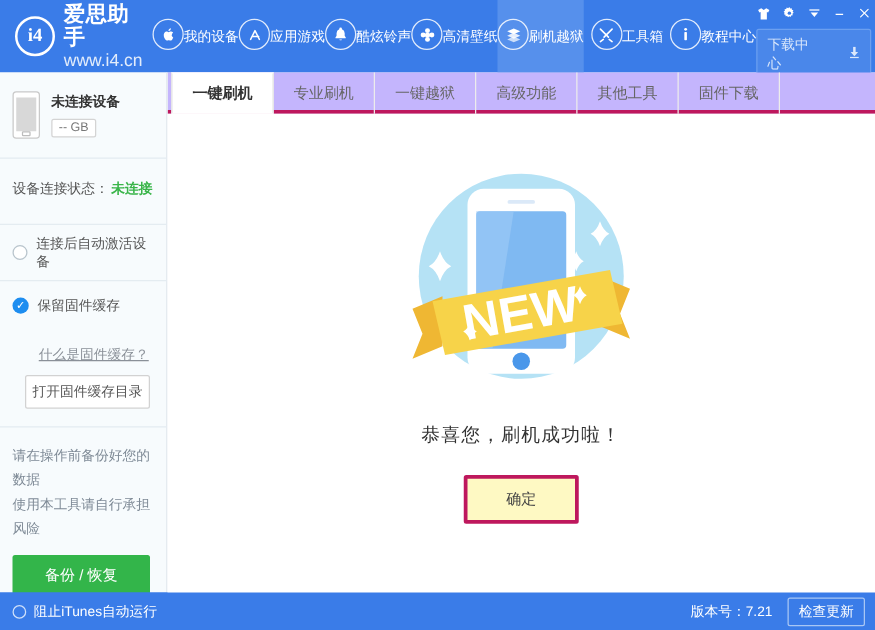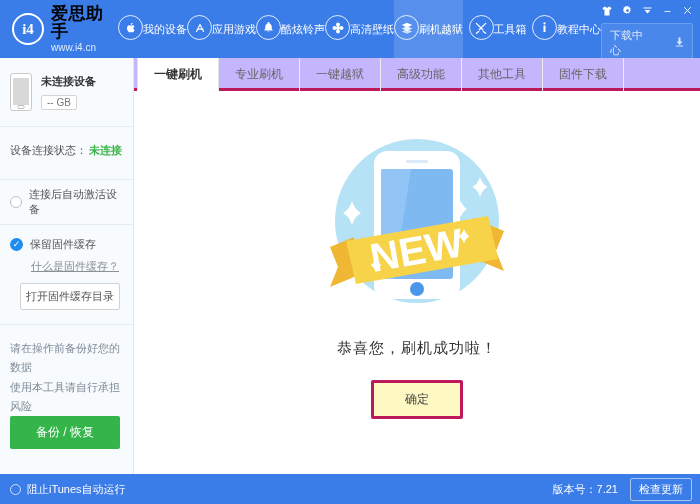--- a/index.html
+++ b/index.html
@@ -26,25 +26,25 @@
   .logo-circle {
     width: 32px; height: 32px; border-radius: 50%;
     border: 2px solid #ffffff;
     display: flex; align-items: center; justify-content: center;
     color: #ffffff; font-size: 15px; font-weight: bold;
     font-family: "Liberation Serif", serif;
     flex: none;
   }
   .logo-text { margin-left: 7px; line-height: 1.05; }
   .logo-name {
-    color: #000000; font-size: 17px; font-weight: bold;
+    color: #ffffff; font-size: 17px; font-weight: bold;
     letter-spacing: 0.5px; display: block;
   }
   .logo-url {
-    color: #e2ecfb; font-size: 10px; display: block; margin-top: 2px;
+    color: #e2ecfb; font-size: 14px; display: block; margin-top: 2px;
   }
 
   .nav { display: flex; align-items: stretch; }
   .nav-item {
     width: 69px; height: 58px;
     display: flex; flex-direction: row;
     align-items: center; justify-content: center;
     cursor: pointer;
   }
   .nav-item.active { background: #5690ec; }
@@ -156,36 +156,36 @@
     width: 13px; height: 13px; border-radius: 50%;
     background: #1d8df0; flex: none;
     display: flex; align-items: center; justify-content: center;
     color: #ffffff; font-size: 9px; line-height: 1;
   }
   .opt-label { margin-left: 7px; font-size: 11px; color: #555555; }
 
   .sb-cache { padding: 12px 10px 14px 10px; }
   .cache-row { display: flex; align-items: center; }
   .cache-link {
-    display: block; margin: 7px 0 0 21px;
+    display: block; margin: 24px 0 0 21px;
     font-size: 11px; color: #8a9098;
     text-decoration: underline; cursor: pointer;
   }
   .cache-btn {
     display: block; margin: 9px 0 0 10px;
     width: 100px; padding: 5px 0;
     border: 1px solid #d2d2d2; background: #ffffff;
     border-radius: 2px; font-size: 11px; color: #555555;
     text-align: center; cursor: pointer;
   }
 
   .sb-warn { padding: 14px 10px 12px 10px; }
   .warn-line { font-size: 11px; color: #7e8a96; line-height: 1.75; }
   .backup-btn {
-    width: 110px; padding: 8px 0;
+    margin-top: 11px; width: 110px; padding: 8px 0;
     background: #33b54a; border: none; border-radius: 2px;
     color: #ffffff; font-size: 12px; text-align: center; cursor: pointer;
   }
 
   
   .main {
     position: absolute; top: 91px; left: 134px;
     width: 566px; height: 383px;
     background: #ffffff;
     display: flex; flex-direction: column;

